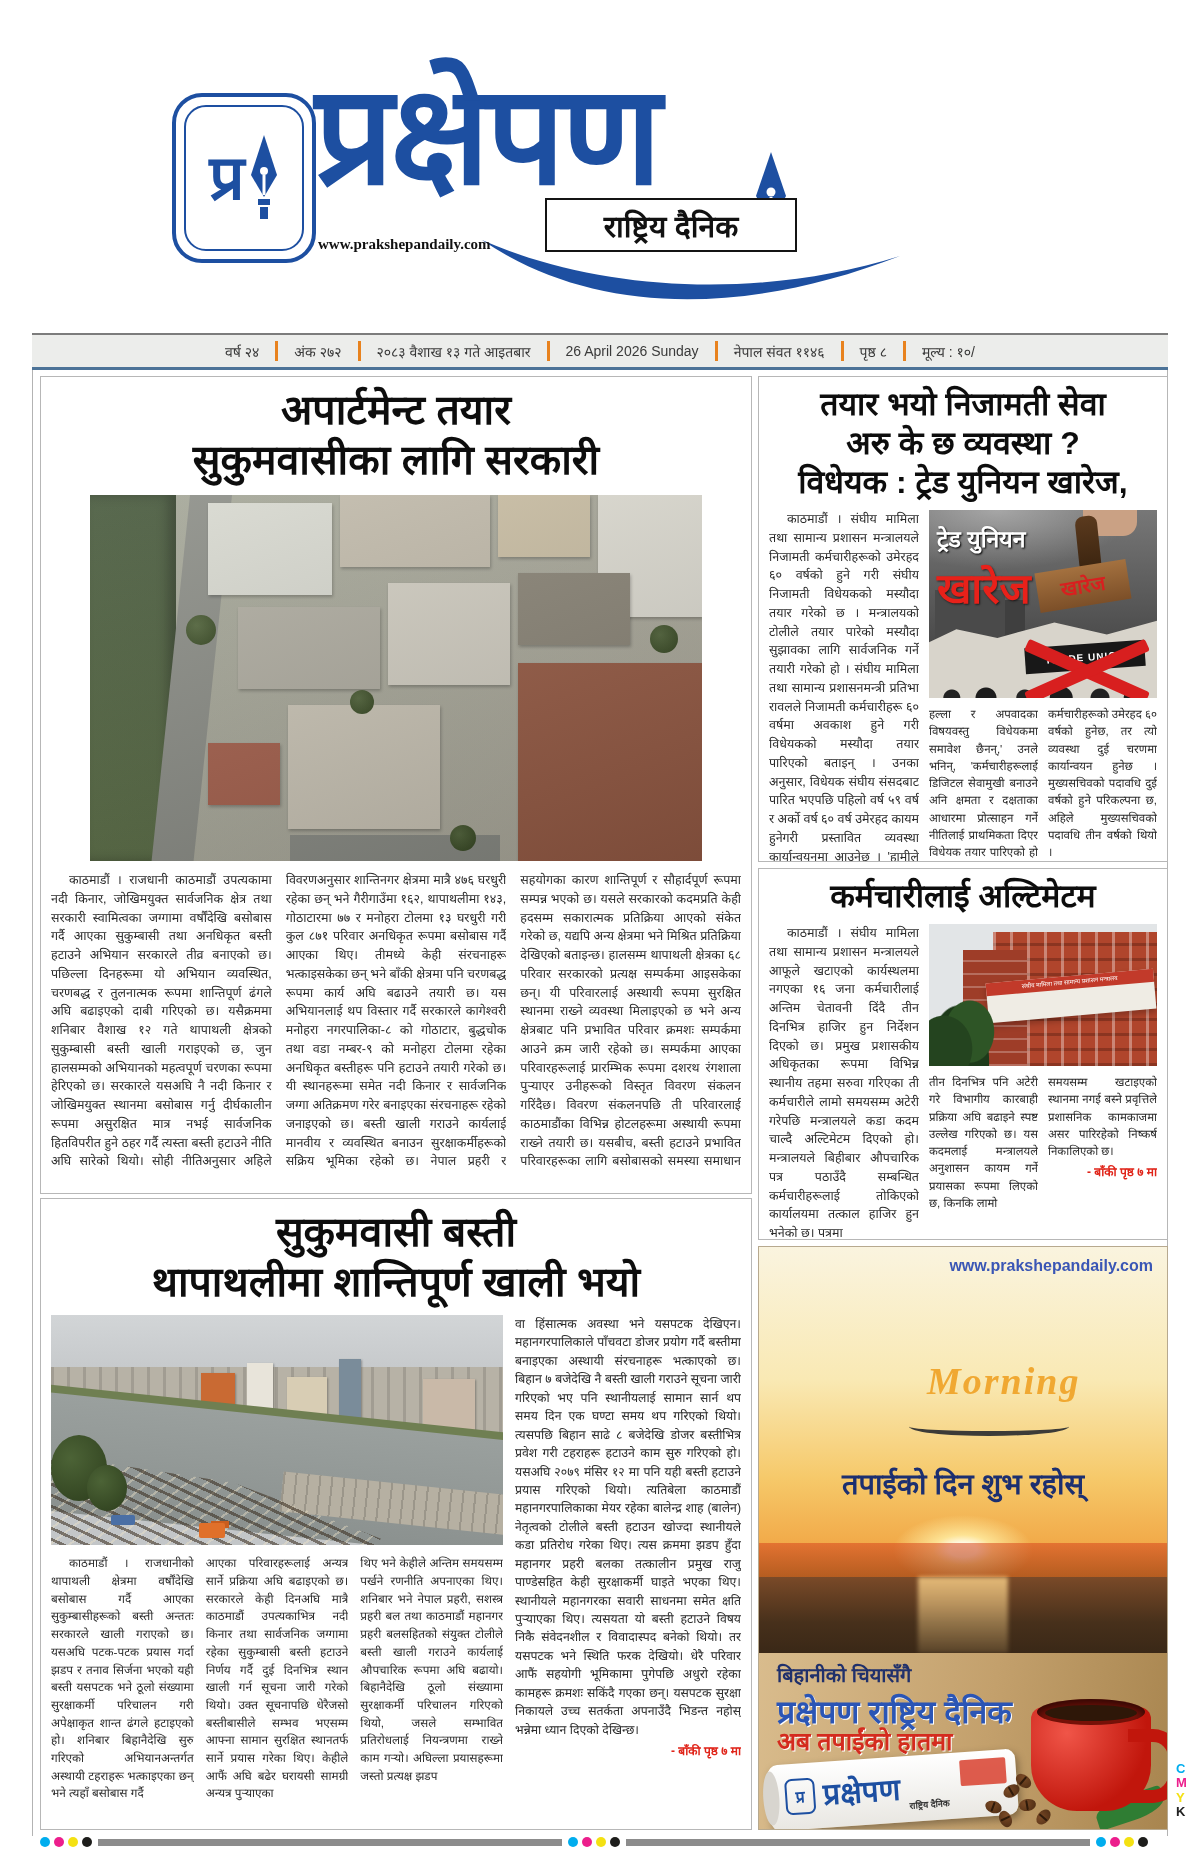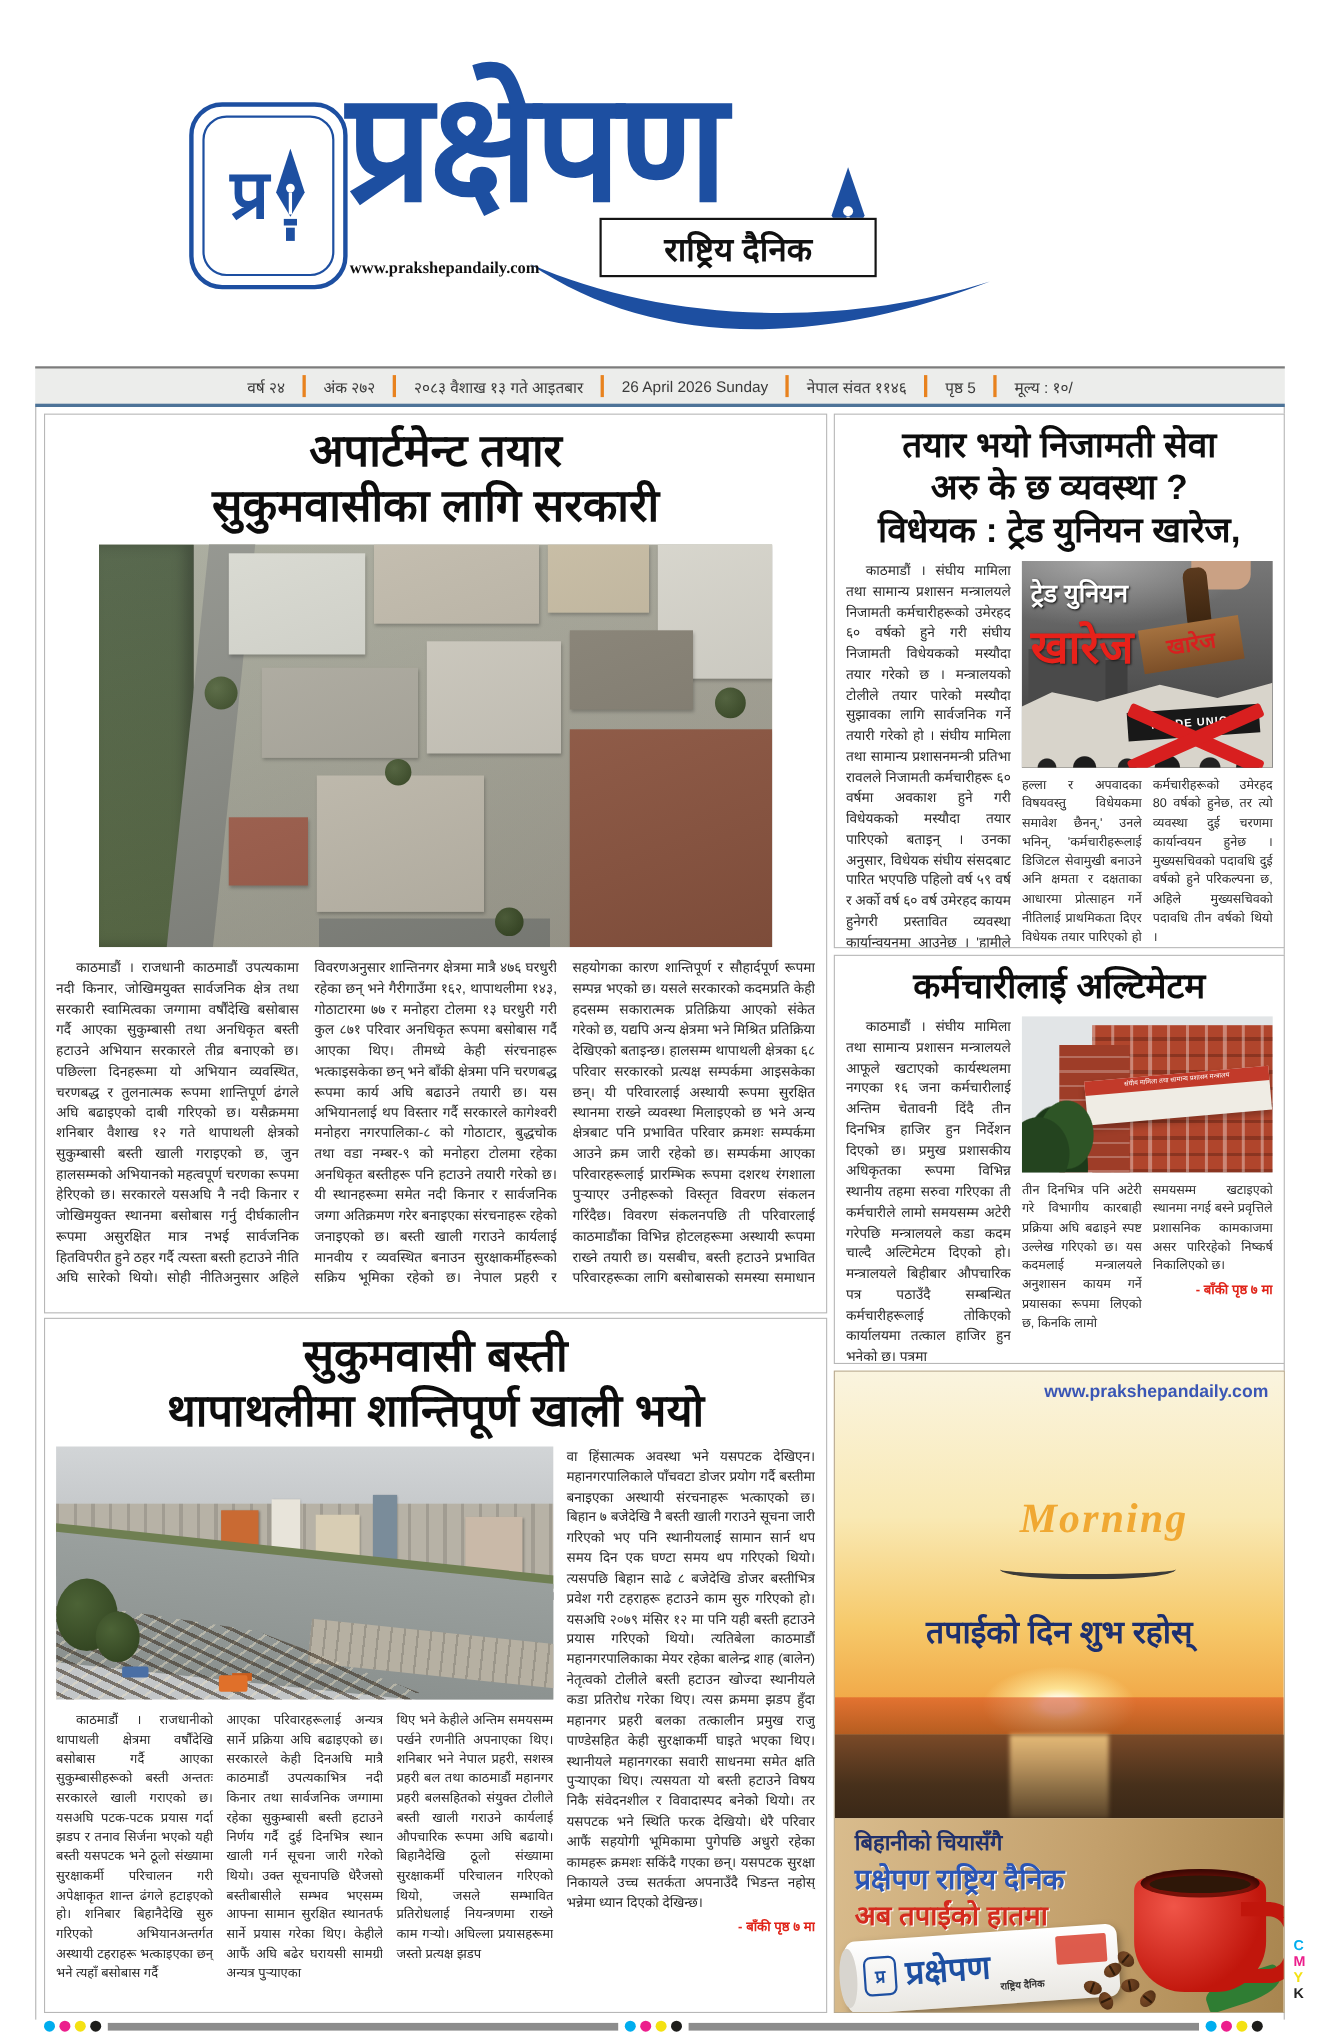--- a/index.html
+++ b/index.html
@@ -139,21 +139,21 @@
   .ad-msg{position:absolute;left:0;top:216px;width:100%;text-align:center;font-size:29px;font-weight:bold;color:#1c2f70;}
   .ad-sun{position:absolute;left:50%;top:268px;width:140px;height:70px;transform:translateX(-50%);
      background:radial-gradient(ellipse at center,#fffbe8 0 14px,rgba(255,236,160,.85) 30px,rgba(250,180,80,.0) 70px);}
   .ad-horizon{position:absolute;left:0;top:296px;width:100%;height:34px;background:linear-gradient(rgba(216,70,30,.55),rgba(150,60,20,.65));}
   .ad-sea{position:relative;width:100%;height:76px;background:linear-gradient(#7a4a28,#47301b 60%,#33231408);
      background-color:#3a2817;}
   .ad-glint{position:absolute;left:50%;top:0;width:90px;height:100%;transform:translateX(-50%);
      background:linear-gradient(rgba(255,214,140,.8),rgba(255,214,140,.15));filter:blur(2px);}
   .ad-wood{position:relative;width:100%;height:178px;background:linear-gradient(100deg,#d9bc8d,#c3a06c 55%,#a8854f);}
   .ad-l1{position:absolute;left:18px;top:8px;font-size:20px;font-weight:bold;color:#20306b;}
-  .ad-l2{position:absolute;left:18px;top:36px;font-size:26px;font-weight:bold;color:#2b55b5;text-shadow:1px 1px 0 #fff;}
+  .ad-l2{position:absolute;left:18px;top:36px;font-size:32px;font-weight:bold;color:#2b55b5;text-shadow:1px 1px 0 #fff;}
   .ad-l3{position:absolute;left:18px;top:70px;font-size:25px;font-weight:bold;color:#d42b1e;text-shadow:1px 1px 0 #fff;}
   .ad-roll{position:absolute;left:10px;bottom:8px;width:248px;height:66px;background:linear-gradient(#ffffff,#e9e7e2);
      border-radius:10px;transform:rotate(-4deg);box-shadow:2px 4px 8px rgba(0,0,0,.35);
      display:flex;align-items:center;gap:8px;padding-left:16px;box-sizing:border-box;}
   .ad-roll-cap{position:absolute;left:-6px;top:6px;width:16px;height:54px;background:#d8d5cf;border-radius:50%;}
   .ad-roll-logo{width:26px;height:32px;border:2px solid #1d4fa1;border-radius:7px;color:#1d4fa1;font-weight:bold;
      font-size:16px;display:flex;align-items:center;justify-content:center;flex:none;}
   .ad-roll-title{color:#1d4fa1;font-weight:bold;font-size:30px;line-height:1;}
   .ad-roll-tag{color:#333;font-size:9px;font-weight:bold;align-self:flex-end;margin-bottom:10px;}
   .ad-roll-red{position:absolute;right:10px;top:8px;width:46px;height:26px;background:#d8402e;border-radius:2px;opacity:.85;}
@@ -217,21 +217,21 @@
   <span class="item">वर्ष २४</span>
   <span class="sep"></span>
   <span class="item">अंक २७२</span>
   <span class="sep"></span>
   <span class="item">२०८३ वैशाख १३ गते आइतबार</span>
   <span class="sep"></span>
   <span class="item">26 April 2026 Sunday</span>
   <span class="sep"></span>
   <span class="item">नेपाल संवत ११४६</span>
   <span class="sep"></span>
-  <span class="item">पृष्ठ 5</span>
+  <span class="item">पृष्ठ ८</span>
   <span class="sep"></span>
   <span class="item">मूल्य : १०/</span>
 </div>
 
 <div class="abs page-frame"></div>
 
 <div class="abs article art-main">
   <div class="hl hl-big">
     <div>अपार्टमेन्ट तयार</div>
     <div>सुकुमवासीका लागि सरकारी</div>
@@ -287,21 +287,21 @@
         <div class="abs tu-handle"></div>
         <div class="abs tu-stamp-block">
           <span class="tu-stamp-text">खारेज</span>
         </div>
         <div class="abs tu-t1">ट्रेड युनियन</div>
         <div class="abs tu-t2">खारेज</div>
       </div>
       <div class="r-subcols">
         <div class="col">हल्ला र अपवादका विषयवस्तु विधेयकमा समावेश छैनन्,' उनले भनिन्, 'कर्मचारीहरूलाई डिजिटल सेवामुखी बनाउने अनि क्षमता र दक्षताका आधारमा प्रोत्साहन गर्ने नीतिलाई प्राथमिकता दिएर विधेयक तयार पारिएको हो ।' मन्त्रालयले तयार पारेको विधेयकको मस्यौदामा निजामती</div>
         <div class="col">
-          <span>कर्मचारीहरूको उमेरहद 80 वर्षको हुनेछ, तर त्यो व्यवस्था दुई चरणमा कार्यान्वयन हुनेछ । मुख्यसचिवको पदावधि दुई वर्षको हुने परिकल्पना छ, अहिले मुख्यसचिवको पदावधि तीन वर्षको थियो ।</span>
+          <span>कर्मचारीहरूको उमेरहद ६० वर्षको हुनेछ, तर त्यो व्यवस्था दुई चरणमा कार्यान्वयन हुनेछ । मुख्यसचिवको पदावधि दुई वर्षको हुने परिकल्पना छ, अहिले मुख्यसचिवको पदावधि तीन वर्षको थियो ।</span>
           
         </div>
       </div>
     </div>
   </div>
 </div>
 
 <div class="abs article art-r2">
   <div class="hl hl-mid">
     <div>कर्मचारीलाई अल्टिमेटम</div>

